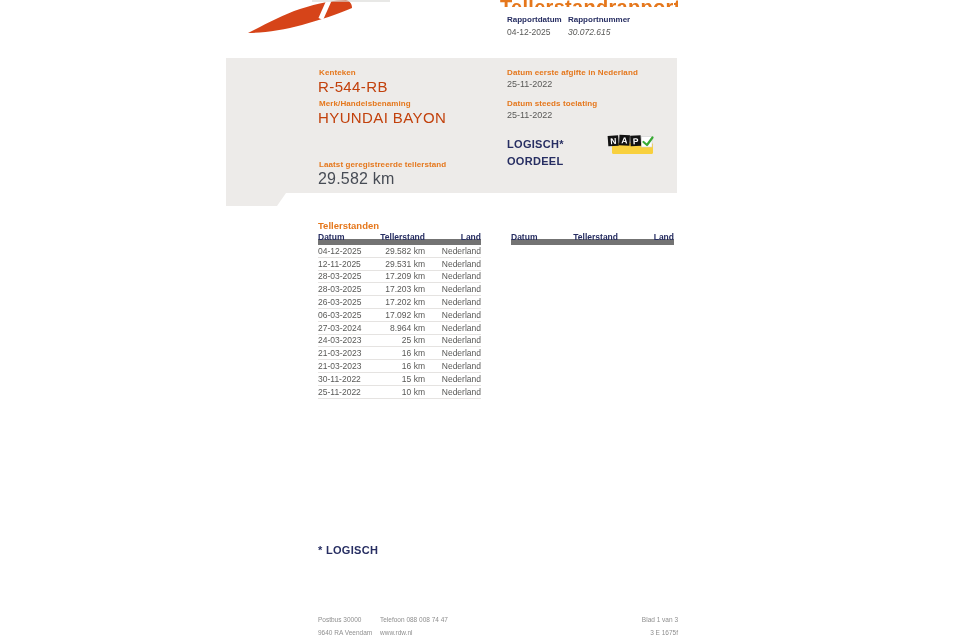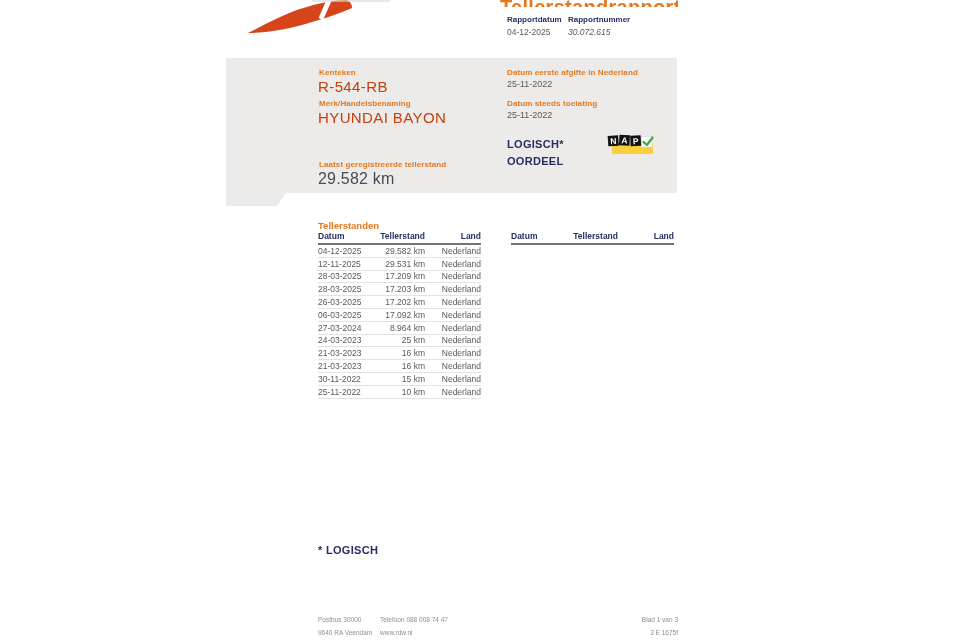--- a/index.html
+++ b/index.html
@@ -21,21 +21,21 @@
   .fld-label { font-size:8px; font-weight:bold; color:#e5771c; letter-spacing:0.1px; }
   .fld-big { font-size:15px; color:#c2410c; letter-spacing:0.4px; }
   .fld-small { font-size:9px; color:#595957; }
   .oordeel { font-size:11px; font-weight:bold; color:#272e62; line-height:17px; letter-spacing:0.3px; }
   .laatst-value { font-size:16px; color:#474c55; letter-spacing:0.2px; }
 
   
   .section-title { font-size:9.5px; font-weight:bold; color:#e5771c; }
   .table { top:232px; width:163px; }
   .t-left { left:318px; } .t-right { left:511px; }
-  .thead { display:flex; align-items:flex-end; height:13px; padding-bottom:2px; border-bottom:2px solid #737373;
+  .thead { display:flex; height:13px; padding-bottom:2px; border-bottom:6px solid #737373;
            font-size:8.5px; font-weight:bold; color:#272e62; }
   .trow { display:flex; align-items:center; height:12.8px; border-bottom:1px solid #e5e3e1;
           font-size:8.5px; color:#595957; }
   .col-datum { width:60px; text-align:left; }
   .col-tell  { width:47px; text-align:right; }
   .col-land  { flex:1; text-align:right; }
 
   
   .fn-title { font-size:11px; font-weight:bold; color:#272e62; letter-spacing:0.3px; }
   .fn-text { font-size:8.5px; color:#e5771c; line-height:12.5px; white-space:nowrap; }

